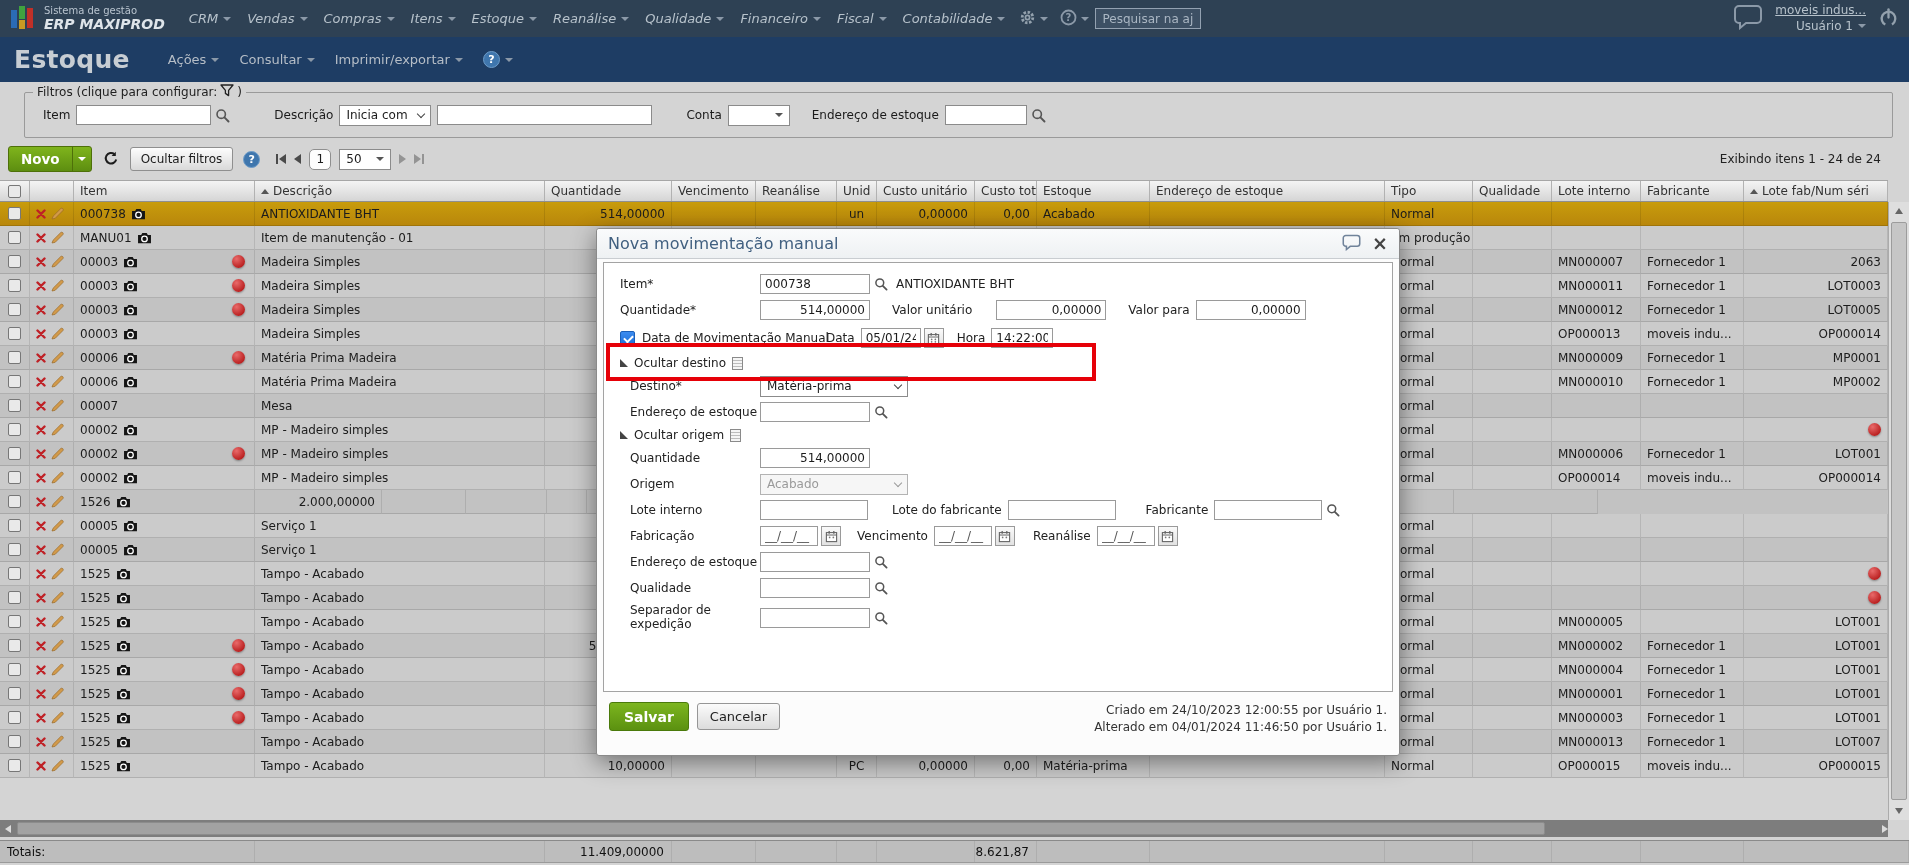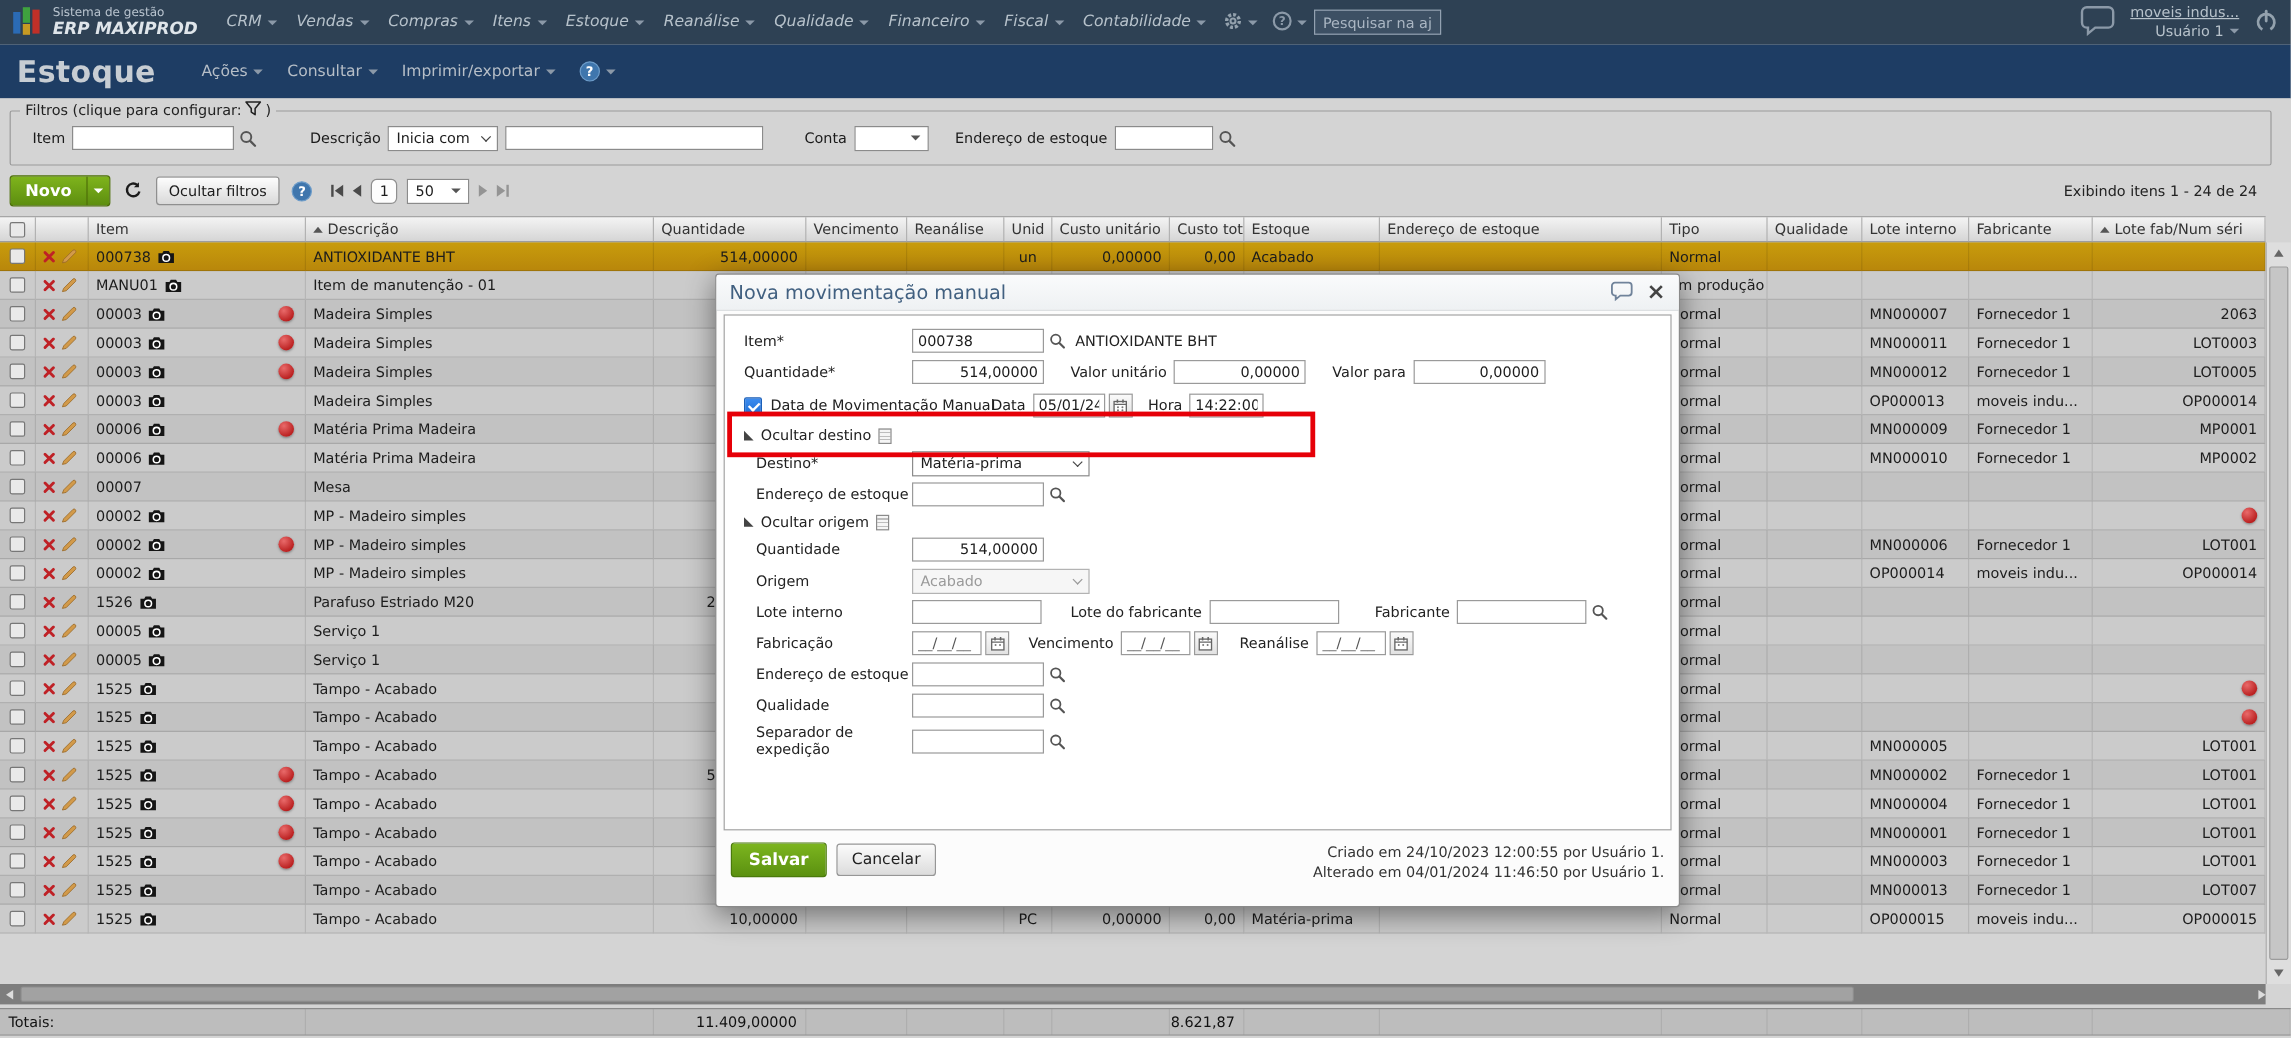--- a/index.html
+++ b/index.html
@@ -25,21 +25,21 @@
   
   #pagebar{height:45px;background:#1e3d64;display:flex;align-items:center;padding:0 14px;}
   #page-title{font-size:25px;font-weight:bold;color:#c7cdd3;margin-right:28px;letter-spacing:.3px;}
   .pagemenu{color:#b6bec7;font-size:13px;margin:0 10px;display:flex;align-items:center;gap:5px;cursor:pointer;}
   .help-badge{width:17px;height:17px;border-radius:50%;background:#3f76ad;color:#fff;font-size:11px;font-weight:bold;
               display:flex;align-items:center;justify-content:center;border:1px solid #6d9cc9;}
 
   
   #content{position:relative;height:783px;background:#d4d4d4;}
 
-  fieldset#filters{position:absolute;left:8px;right:16px;top:2px;height:54px;border:1px solid #9a9a9a;border-radius:2px;margin:0;padding:0 8px 2px;}
+  fieldset#filters{position:absolute;left:24px;right:16px;top:2px;height:54px;border:1px solid #9a9a9a;border-radius:2px;margin:0;padding:0 8px 2px;}
   #filters legend{font-size:12px;color:#222;padding:0 4px;display:flex;align-items:center;gap:3px;}
   .f-row{display:flex;align-items:center;height:30px;}
   .f-label{margin:0 6px 0 10px;font-size:12px;color:#1a1a1a;white-space:nowrap;}
   input.txt{height:20px;border:1px solid #8b8b8b;background:#fff;font-family:inherit;font-size:12px;padding:0 4px;}
   .mag{margin-left:4px;display:flex;align-items:center;}
   .fake-select{height:21px;border:1px solid #8b8b8b;background:#fff;display:inline-flex;align-items:center;justify-content:space-between;font-size:12px;padding:0 6px;gap:6px;white-space:nowrap;}
   .chev{width:6px;height:6px;border-right:1.6px solid #444;border-bottom:1.6px solid #444;transform:rotate(45deg);margin-top:-3px;flex-shrink:0;}
 
   
   #toolbar{position:absolute;left:0;right:0;top:60px;height:34px;display:flex;align-items:center;padding:0 8px;}
@@ -1212,23 +1212,20 @@
           </div>
           <div class="g-cell " style="width: 181px;">
             <span>1526</span>
             <span class="icon-wrap">
               <svg width="15" height="12" viewBox="0 0 16 13">
                 <path d="M1 3.2 h3.4 L5.6 1.2 h4.8 L11.6 3.2 H15 V12.2 H1 Z" fill="#151515"></path>
                 <circle cx="8" cy="7.5" r="3" fill="#151515" stroke="#fff" stroke-width="1.4"></circle>
               </svg>
             </span>
           </div>
-          <div class="g-cell " style="width: 290px;">
-            <span>Parafuso Estriado M20</span>
-          </div>
           <div class="g-cell al-r" style="width: 127px;">
             <span>2.000,00000</span>
           </div>
           <div class="g-cell " style="width: 84px;">
             <span></span>
           </div>
           <div class="g-cell " style="width: 81px;">
             <span></span>
           </div>
           <div class="g-cell al-c" style="width: 40px;">
@@ -2079,21 +2076,21 @@
             <svg width="14" height="14" viewBox="0 0 14 14">
               <circle cx="5.8" cy="5.8" r="3.9" fill="none" stroke="#555" stroke-width="1.5"></circle>
               <path d="M8.8 8.8 L12.6 12.6" stroke="#555" stroke-width="1.8" stroke-linecap="round"></path>
             </svg>
           </span>
         <span class="item-desc">ANTIOXIDANTE BHT</span>
       </div>
       <div class="frow">
         <span class="flabel">Quantidade*</span>
         <input class="m-input w110 num" value="514,00000" style="">
-        <span class="mlabel" style="margin-left:22px;margin-right:6px">Valor unitário</span>
+        <span class="mlabel" style="margin-left:22px;margin-right:24px">Valor unitário</span>
         <input class="m-input w110 num" value="0,00000" style="">
         <span class="mlabel" style="margin-left:22px;margin-right:6px">Valor para</span>
         <input class="m-input w110 num" value="0,00000" style="">
       </div>
       <div class="frow h30">
         <span class="cbx"></span>
         <span class="mlabel" style="width:172px">Data de Movimentação Manual</span>
         <span class="mlabel" style="margin-left:12px;margin-right:6px">Data</span>
         <input class="m-input" style="width: 60px;" value="05/01/24">
         <span class="calbtn">

